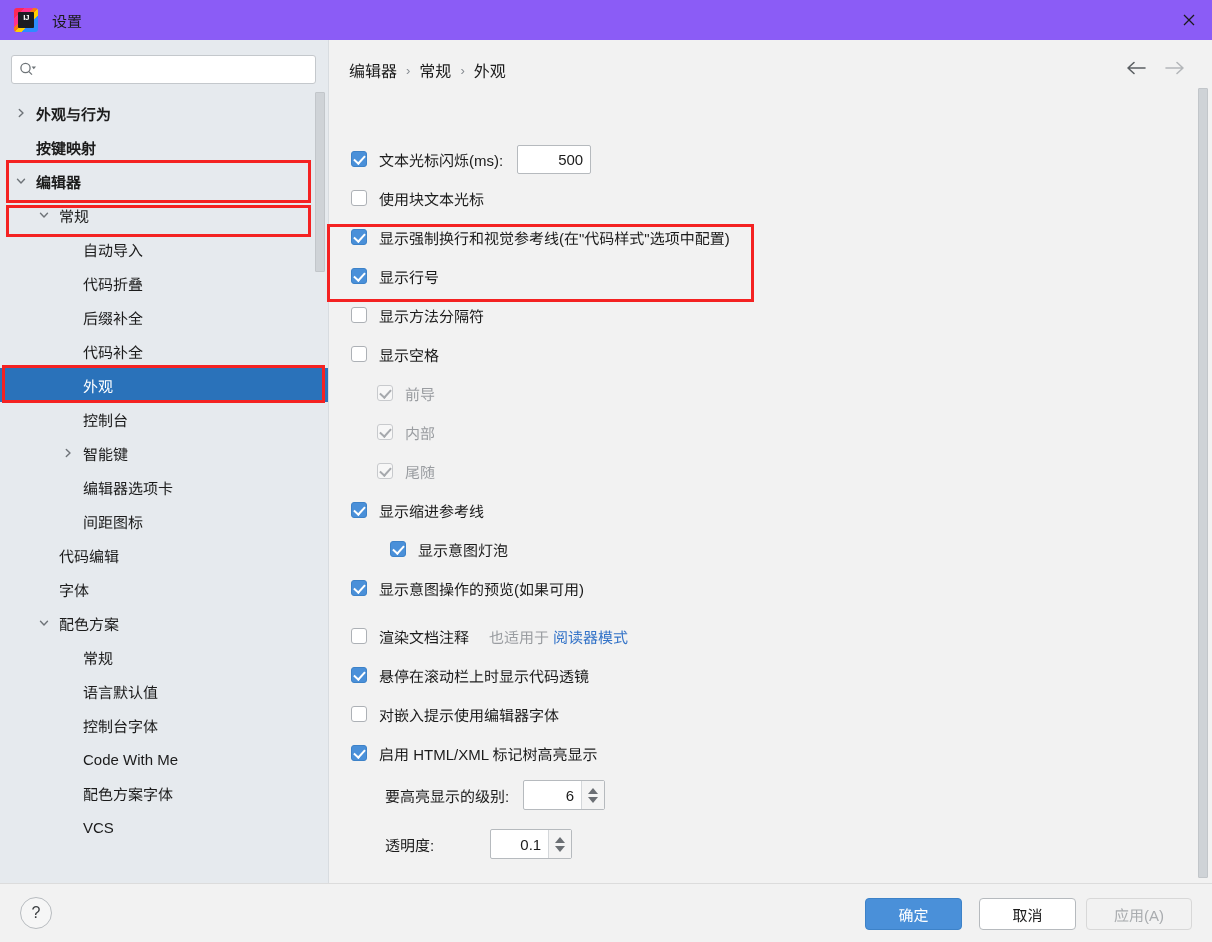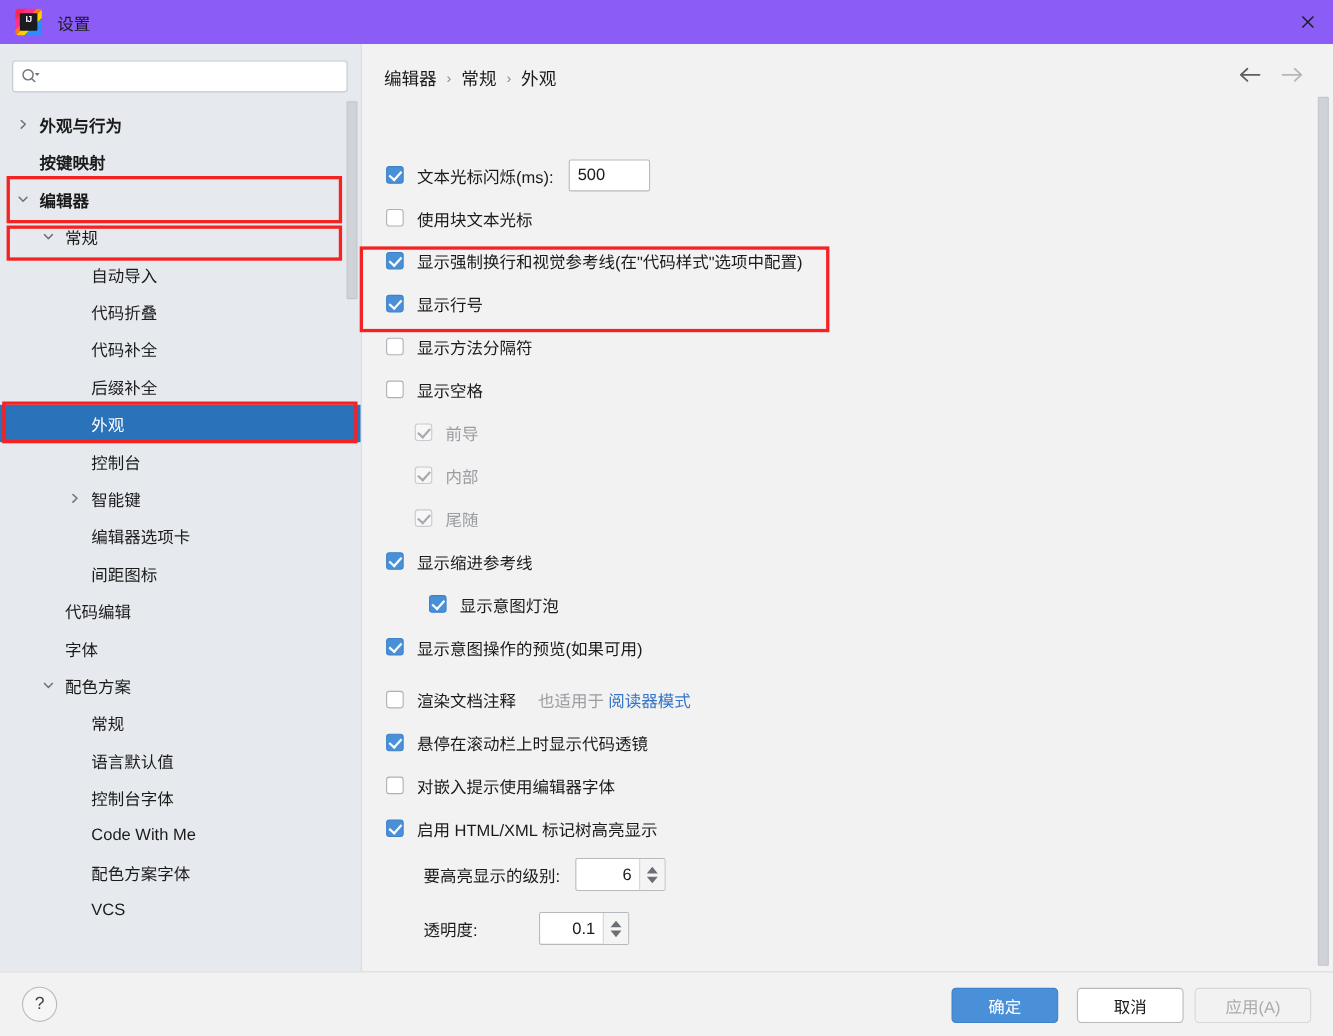--- a/index.html
+++ b/index.html
@@ -285,20 +285,21 @@
     height: 29px;
     background: #ffffff;
     border: 1px solid #b6babe;
     border-radius: 2px;
     box-sizing: border-box;
     font-family: "Liberation Sans", sans-serif;
     font-size: 15px;
     color: #1b1b1b;
     padding: 0 7px;
     outline: none;
+    text-align: right;
   }
 
   .sublabel {
     font-size: 15px;
     color: #1b1b1b;
   }
   .spinner {
     display: flex;
     align-items: stretch;
     height: 30px;
@@ -484,24 +485,24 @@
             </span>
             <span class="label">常规</span>
           </div>
           <div class="tree-row d2">
             <span class="label">自动导入</span>
           </div>
           <div class="tree-row d2">
             <span class="label">代码折叠</span>
           </div>
           <div class="tree-row d2">
+            <span class="label">后缀补全</span>
+          </div>
+          <div class="tree-row d2">
             <span class="label">代码补全</span>
-          </div>
-          <div class="tree-row d2">
-            <span class="label">后缀补全</span>
           </div>
           <div class="tree-row d2 selected">
             <span class="label">外观</span>
           </div>
           <div class="tree-row d2">
             <span class="label">控制台</span>
           </div>
           <div class="tree-row d2">
             <span class="twisty">
               <svg width="12" height="12" viewBox="0 0 12 12">

